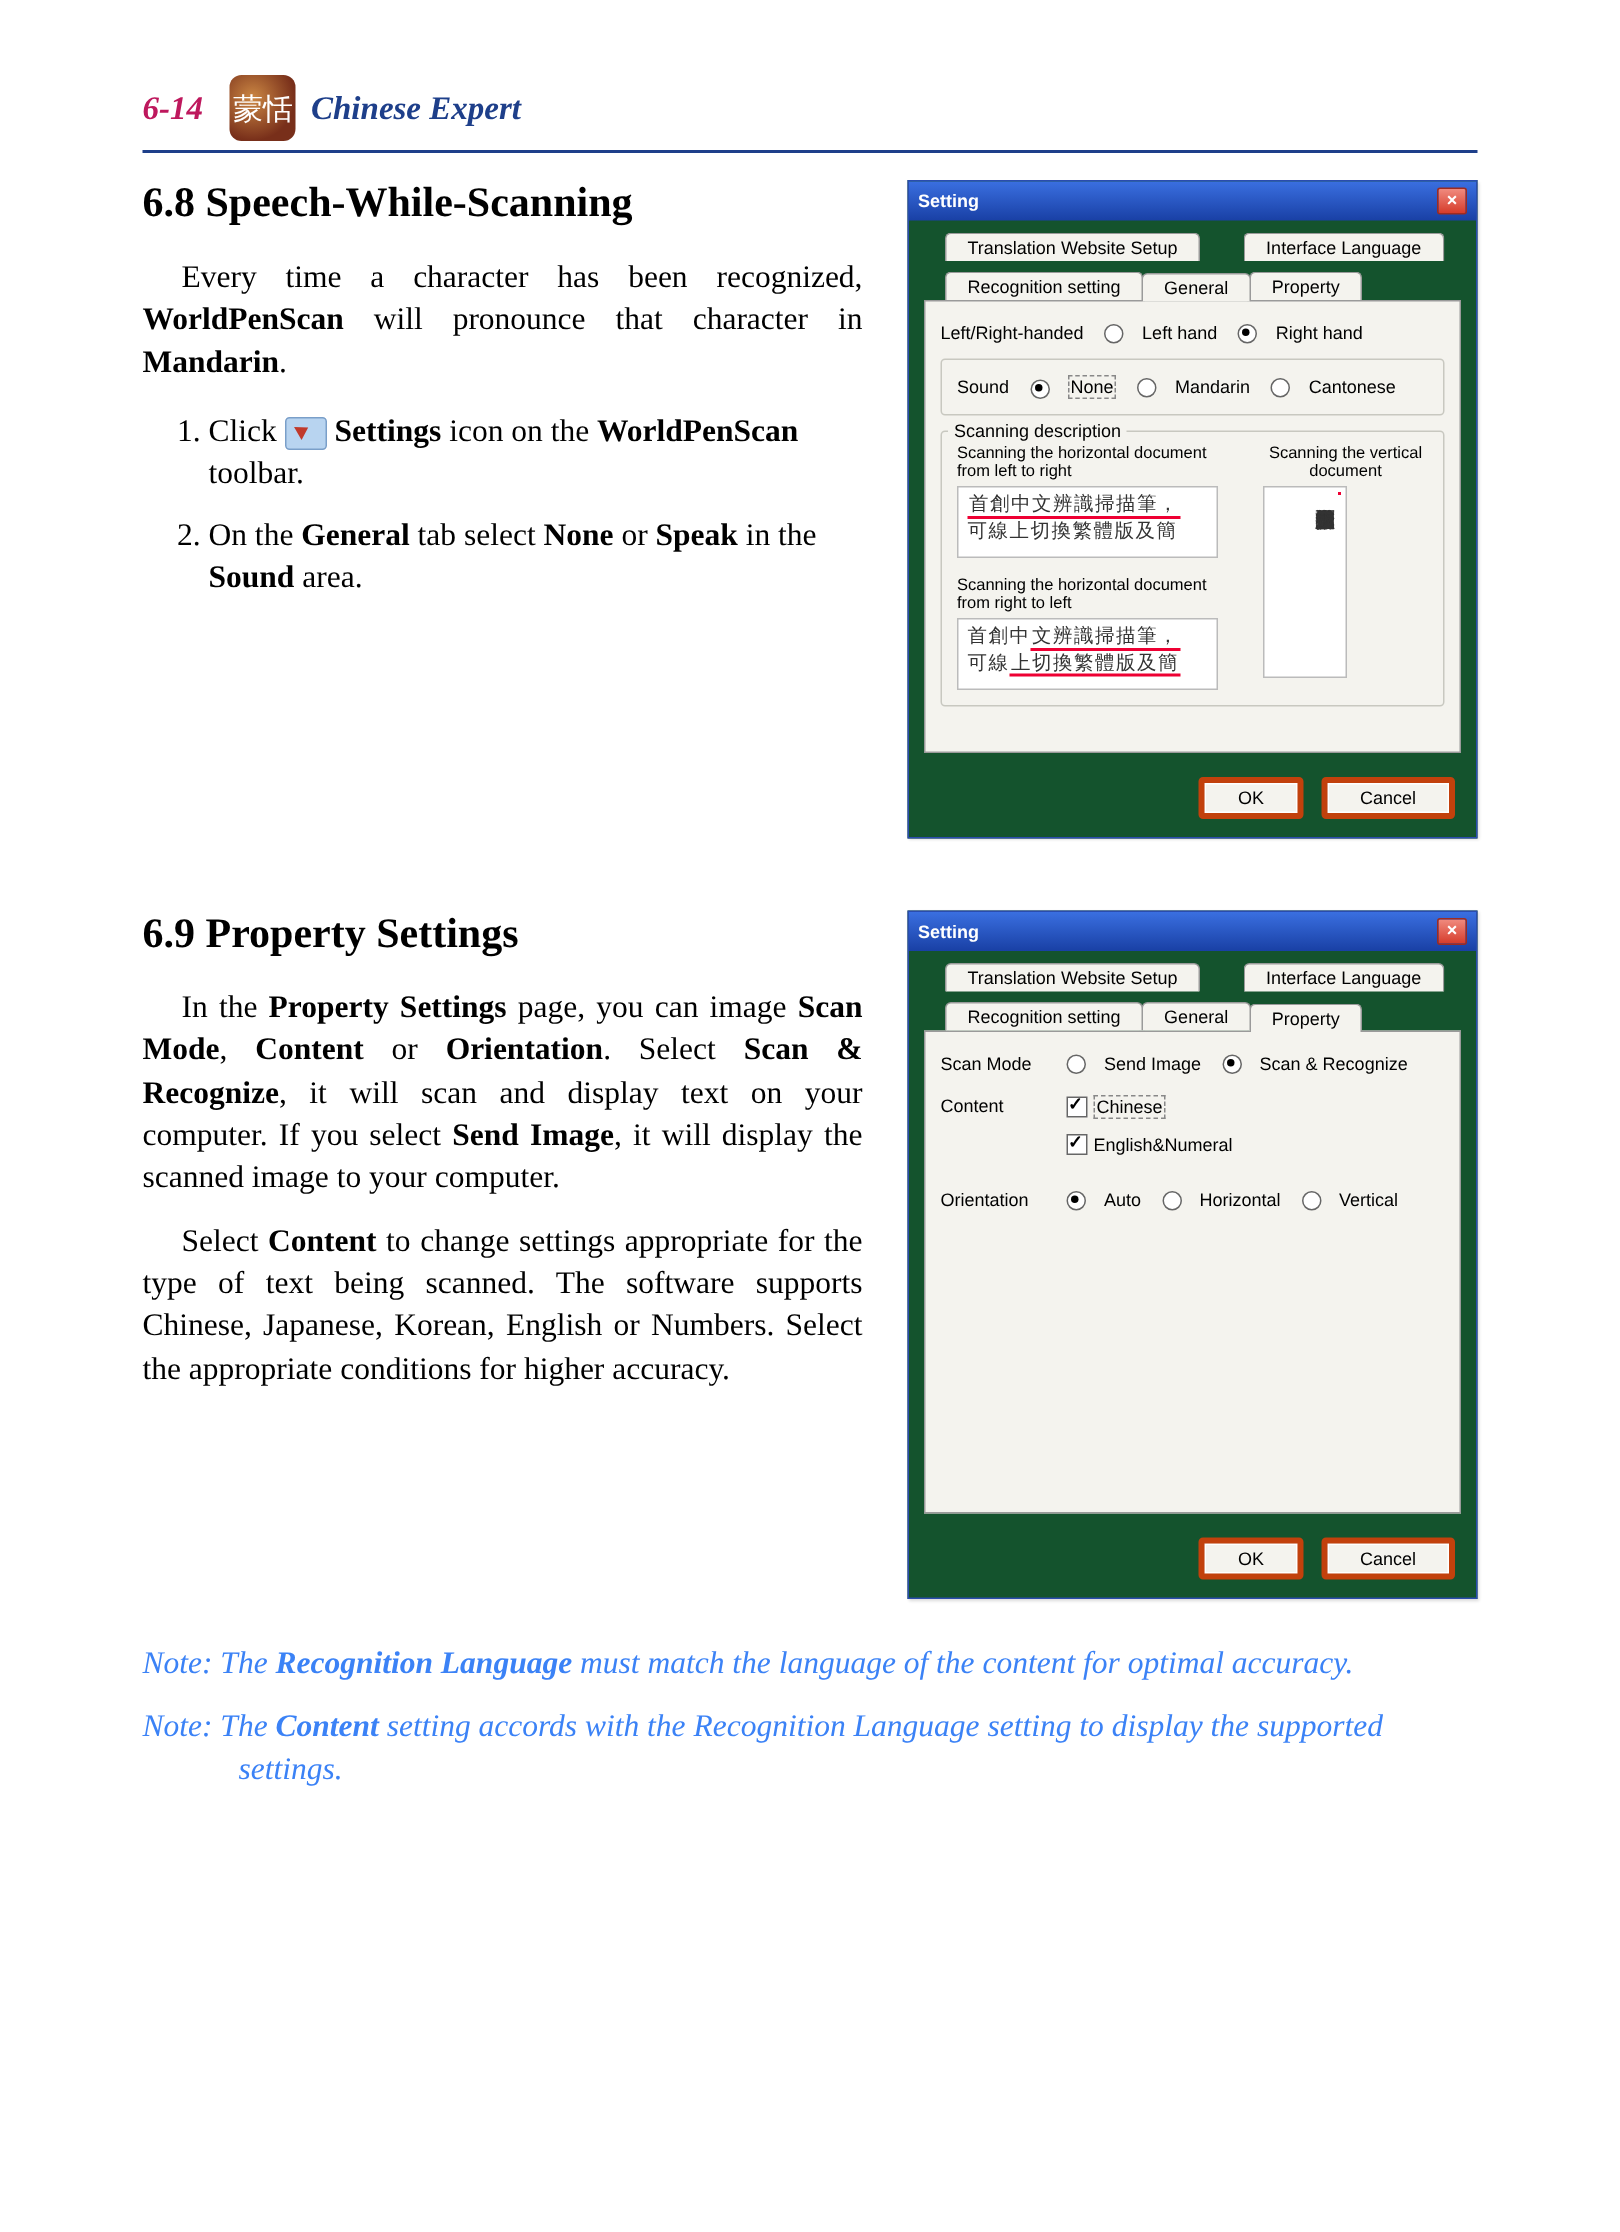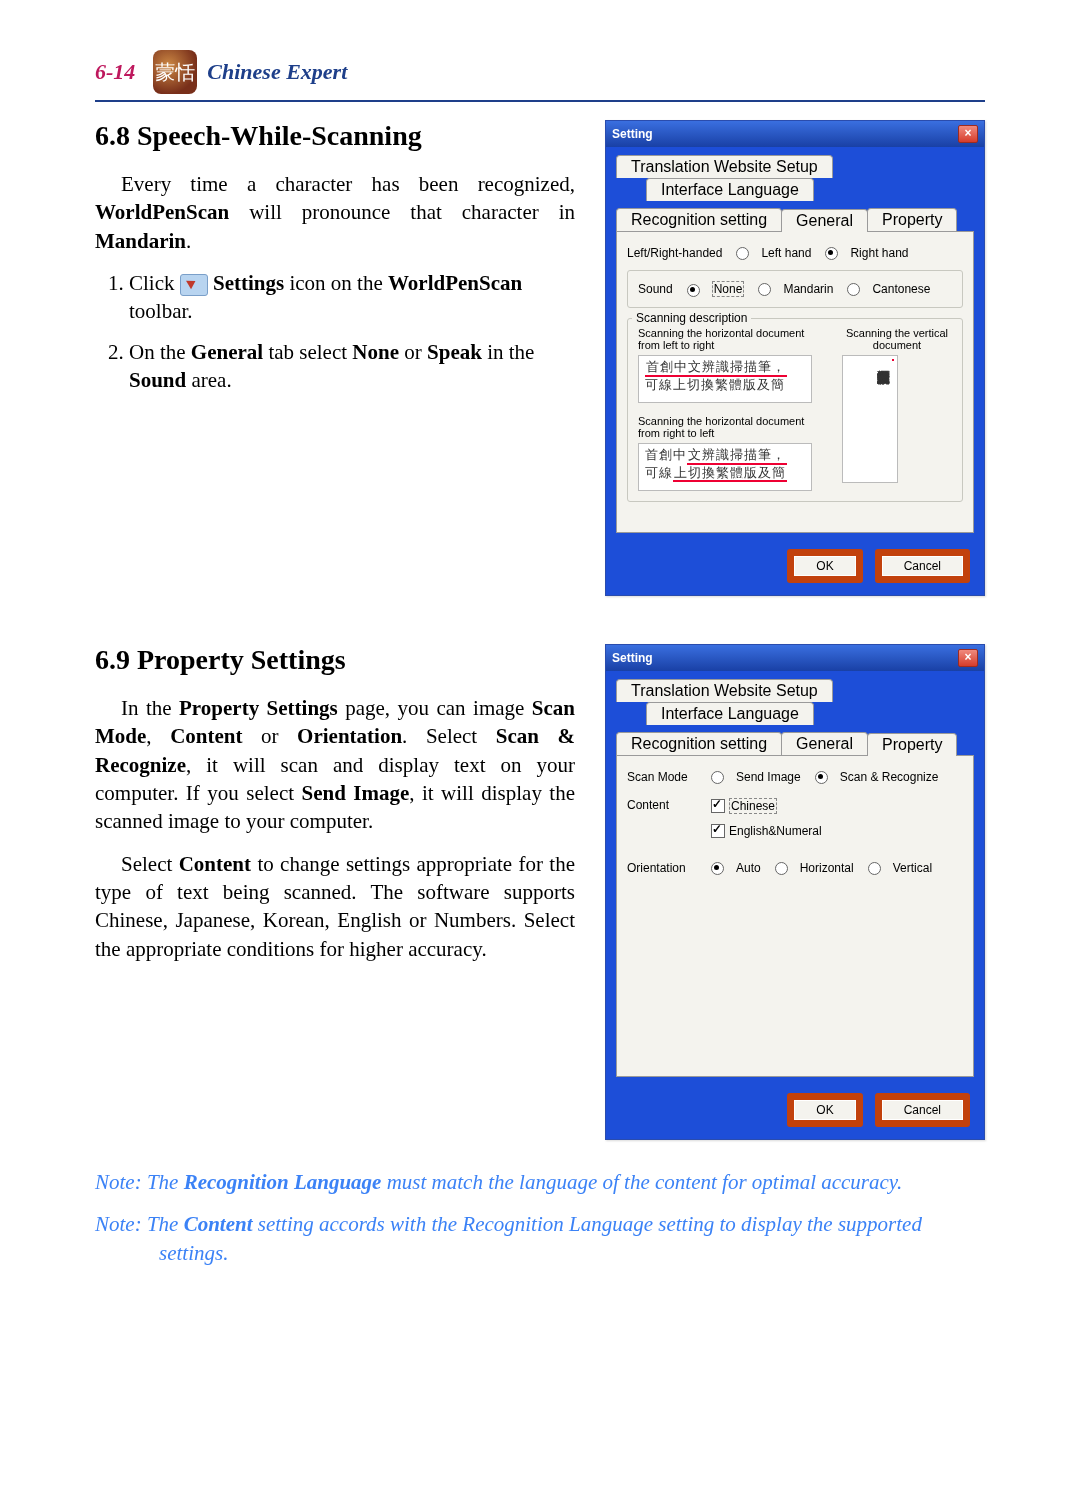--- a/index.html
+++ b/index.html
@@ -62,21 +62,21 @@
     line-height: 1.35;
     margin: 0 0 14px 0;
     text-align: justify;
     text-indent: 26px;
   }
   ol.steps {
     list-style: decimal;
     font-size: 21px;
     line-height: 1.35;
     padding-left: 26px;
-    margin: 8px;
+    margin: 18px;
   }
   ol.steps li { margin-bottom: 12px; }
   .inline-icon {
     display:inline-block;
     width:26px;height:20px;
     background:#b8d4f0;
     border:1px solid #7a9fc9;
     border-radius:3px;
     vertical-align:middle;
     position:relative;
@@ -89,21 +89,21 @@
     border-left:8px solid #c0392b;
     border-top:5px solid transparent;
     border-bottom:5px solid transparent;
     transform:rotate(-30deg);
   }
   
   .dialog {
     font-family: Tahoma, Arial, sans-serif;
     font-size: 12px;
     border: 1px solid #2a4cad;
-    background: #1d4ed8;
+    background: #14532d;
     width: 378px;
     box-shadow: 1px 1px 2px rgba(0,0,0,.15);
   }
   .titlebar {
     background: linear-gradient(#3a6fe0, #1940a5);
     color: #fff;
     font-weight: bold;
     padding: 4px 6px;
     display:flex;justify-content:space-between;align-items:center;
   }
@@ -113,24 +113,24 @@
     border:1px solid #9e2b20;
     border-radius:2px;
     color:#fff;
     font-weight:bold;
     font-family:Arial,sans-serif;
     font-size:12px;
     text-align:center;
     line-height:14px;
   }
   .tabs-row {
-    padding: 8px 10px 0 10px;
+    padding: 8px 10px 0 24px;
     display:flex;flex-wrap:wrap;
     gap:0;
-    font-size:16px;
+    font-size:12px;
     text-align:right;
   }
   .tab {
     border:1px solid #9a9a9a;
     border-bottom:none;
     border-radius:4px 4px 0 0;
     background:#f4f3ee;
     padding:2px 14px;
     margin-right:-1px;
     position:relative;
@@ -171,21 +171,21 @@
     border:1px solid #bbb;background:#fff;
     font-family:serif;font-size:13px;line-height:1.2;
     padding:3px 6px;color:#333;width:160px;height:40px;
     letter-spacing:1px;
   }
   .scanimg .redline{display:inline-block;border-bottom:2px solid #e03;padding:0 1px;}
   .vertbox{border:1px solid #bbb;background:#fff;width:48px;height:120px;
     writing-mode:vertical-rl;font-family:serif;font-size:13px;padding:3px;color:#333;}
   .vertbox .redline{display:inline-block;border-right:2px solid #e03;padding:1px 0;}
   .btnrow{display:flex;justify-content:flex-end;gap:12px;padding:6px 14px 12px;}
-  .btn{border:7px solid #c2410c;border-radius:3px;background:#f4f3ee;padding:3px 22px;font-size:12px;box-shadow:inset 0 0 0 1px #fff;}
+  .btn{border:4px solid #c2410c;border-radius:3px;background:#f4f3ee;padding:3px 22px;font-size:12px;box-shadow:inset 0 0 0 1px #fff;}
   .notes{margin-top:28px;}
   .note{font-style:italic;color:#3b82f6;font-size:21px;line-height:1.35;margin:0 0 14px 0;padding-left:64px;text-indent:-64px;}
   .note-strong{font-weight:bold;}
   .section-gap{height:48px;}
 </style>
 </head>
 <body>
 
 <div class="page">
 

